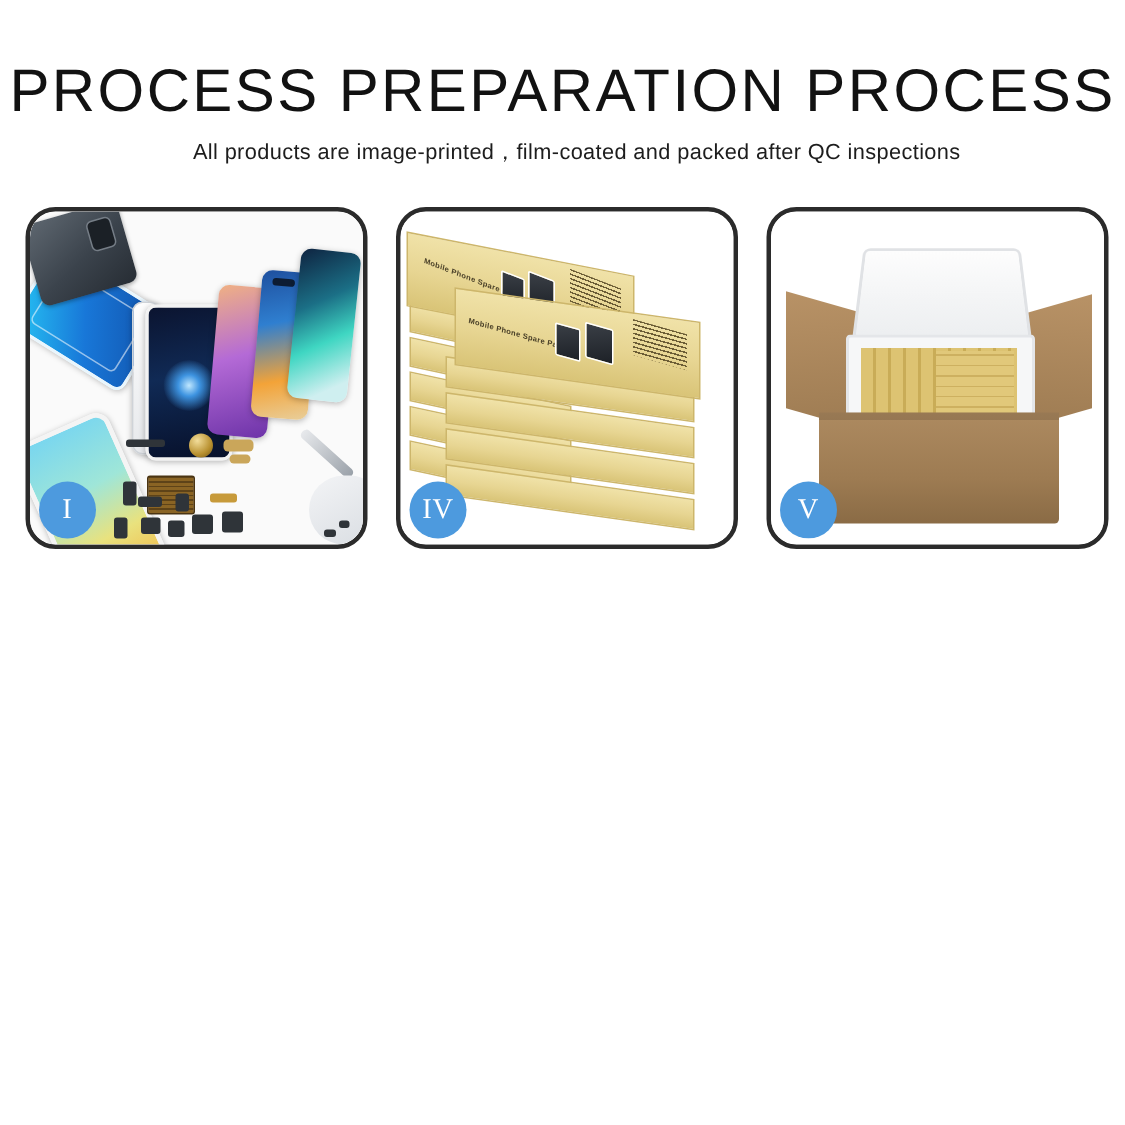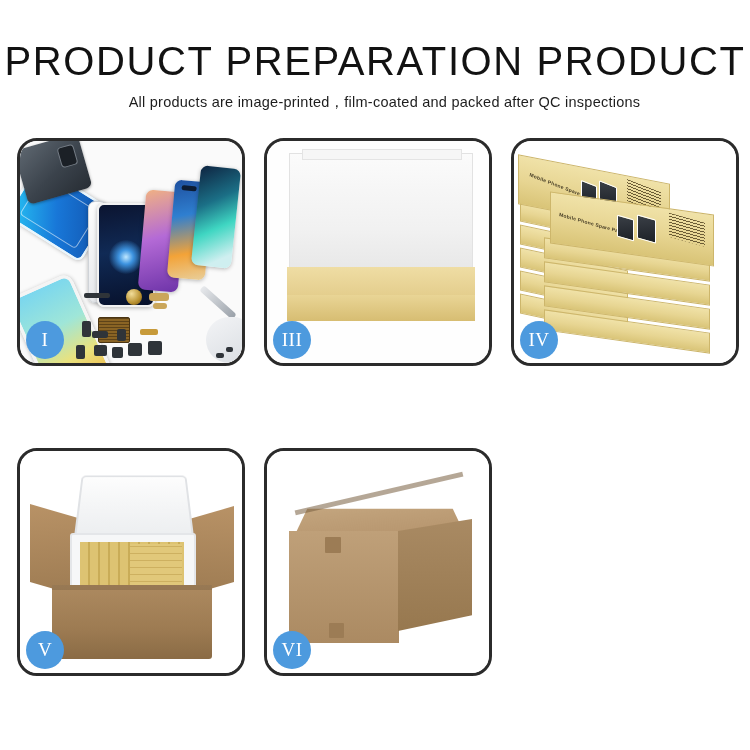--- a/index.html
+++ b/index.html
@@ -322,21 +322,21 @@
     position:absolute; left:26px; top:40px; width:172px; height:5px;
     background: rgba(120,95,64,.55);
     transform: rotate(-13deg);
   }
   .c6-tab{ position:absolute; background:#9c7c55; border-radius:1px; }
 </style>
 </head>
 <body>
 
 <div id="header">
-  <div id="page-title">PRODUCT PREPARATION PRODUCT</div>
+  <div id="page-title">PROCESS PREPARATION PROCESS</div>
   <div id="page-subtitle">All products are image-printed，film-coated and packed after QC inspections</div>
 </div>
 
 <div id="process-grid">
 
   <div class="panel">
     <div class="panel-art">
       <div class="p1-bg"></div>
       <div class="phone-card ph-a"></div>
       <div class="phone-card ph-c"></div>
@@ -363,30 +363,20 @@
       <div class="part gold" style="left:120px;top:188px;width:18px;height:6px;"></div>
       <div class="part" style="left:128px;top:200px;width:14px;height:14px;"></div>
       <div class="part" style="left:56px;top:204px;width:9px;height:14px;"></div>
       <div class="part" style="left:196px;top:212px;width:8px;height:5px;"></div>
       <div class="part" style="left:206px;top:206px;width:7px;height:5px;"></div>
     </div>
     <div class="step-badge">I</div>
   </div>
 
 
-  <div class="panel">
-    <div class="panel-art">
-      <div class="p3-bg"></div>
-      <div class="box3-lid"></div>
-      <div class="box3-foam"></div>
-      <div class="box3-tray"></div>
-      <div class="box3-tray-front"></div>
-    </div>
-    <div class="step-badge">III</div>
-  </div>
 
   <div class="panel">
     <div class="panel-art">
       <div class="p4-bg"></div>
 
       <div class="stackbox" style="left:6px;top:72px;width:106px;height:18px;transform:skewY(12deg);"></div>
       <div class="stackbox" style="left:6px;top:95px;width:106px;height:18px;transform:skewY(12deg);"></div>
       <div class="stackbox" style="left:6px;top:118px;width:106px;height:18px;transform:skewY(12deg);"></div>
       <div class="stackbox" style="left:6px;top:141px;width:106px;height:18px;transform:skewY(12deg);"></div>
       <div class="stackbox" style="left:6px;top:164px;width:106px;height:18px;transform:skewY(12deg);"></div>
@@ -421,26 +411,14 @@
       <div class="foam-lid"></div>
       <div class="foam-box">
         <div class="yellow-bundle"></div>
         <div class="yellow-bundle2"></div>
       </div>
       <div class="carton-body"></div>
     </div>
     <div class="step-badge">V</div>
   </div>
 
-  <div class="panel">
-    <div class="panel-art">
-      <div class="p6-bg"></div>
-      <div class="c6-top"></div>
-      <div class="c6-seam"></div>
-      <div class="c6-front"></div>
-      <div class="c6-side"></div>
-      <div class="c6-tab" style="left:58px;top:86px;width:16px;height:16px;"></div>
-      <div class="c6-tab" style="left:62px;top:172px;width:15px;height:15px;"></div>
-    </div>
-    <div class="step-badge">VI</div>
-  </div>
 
 </div>
 
 </body></html>

